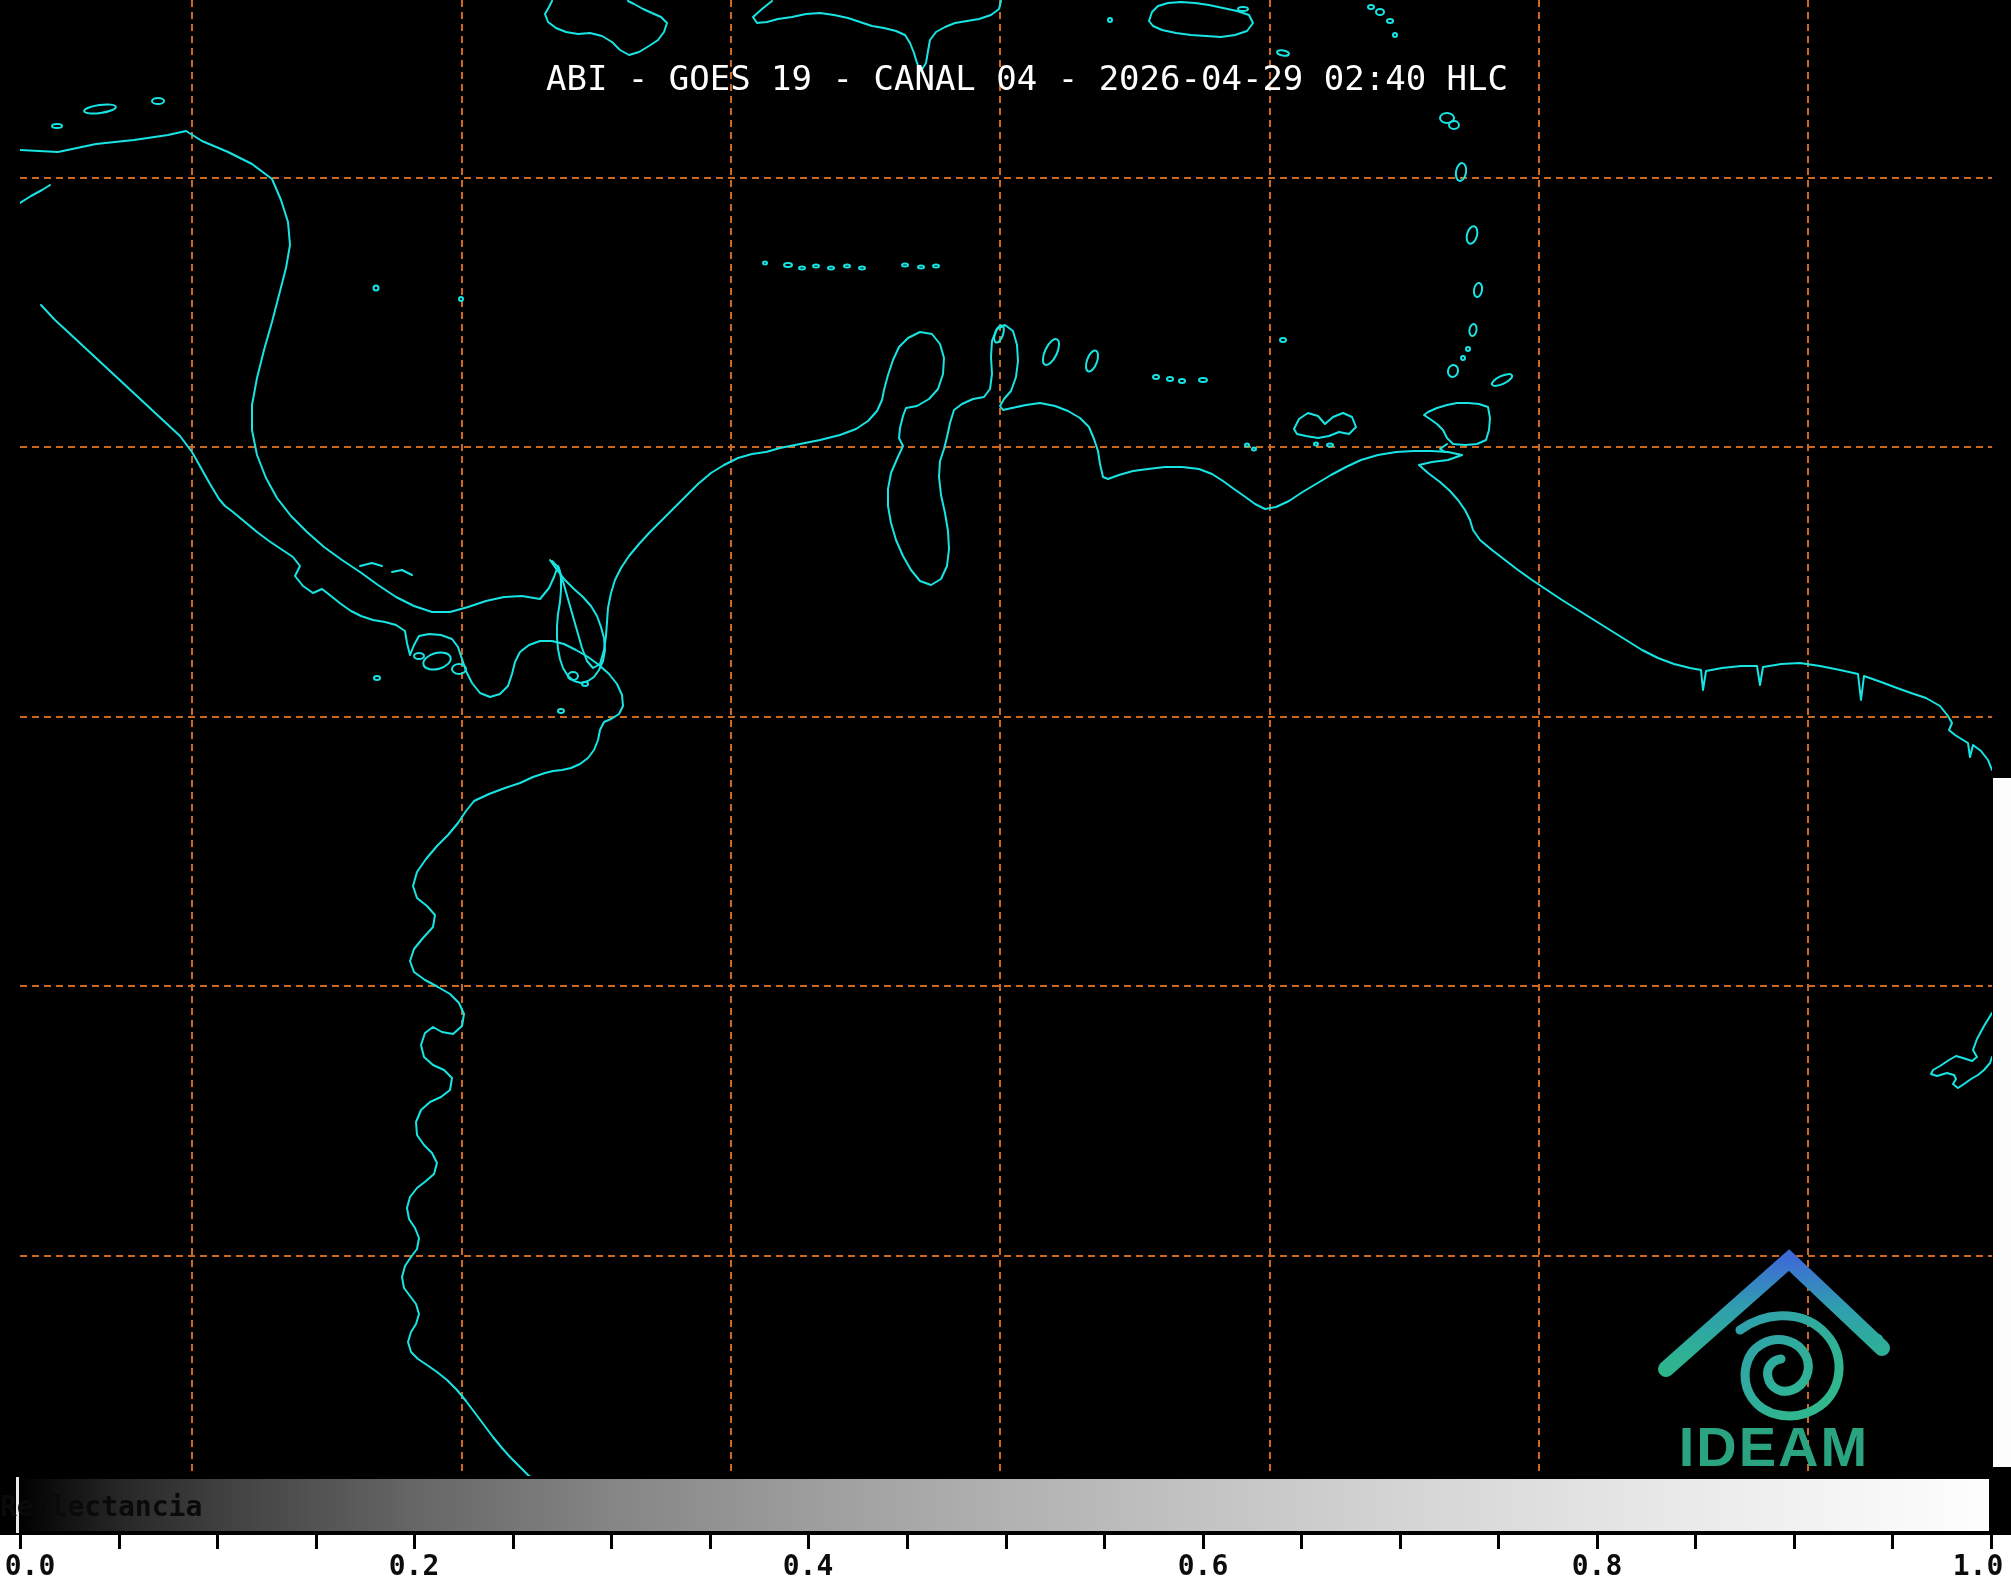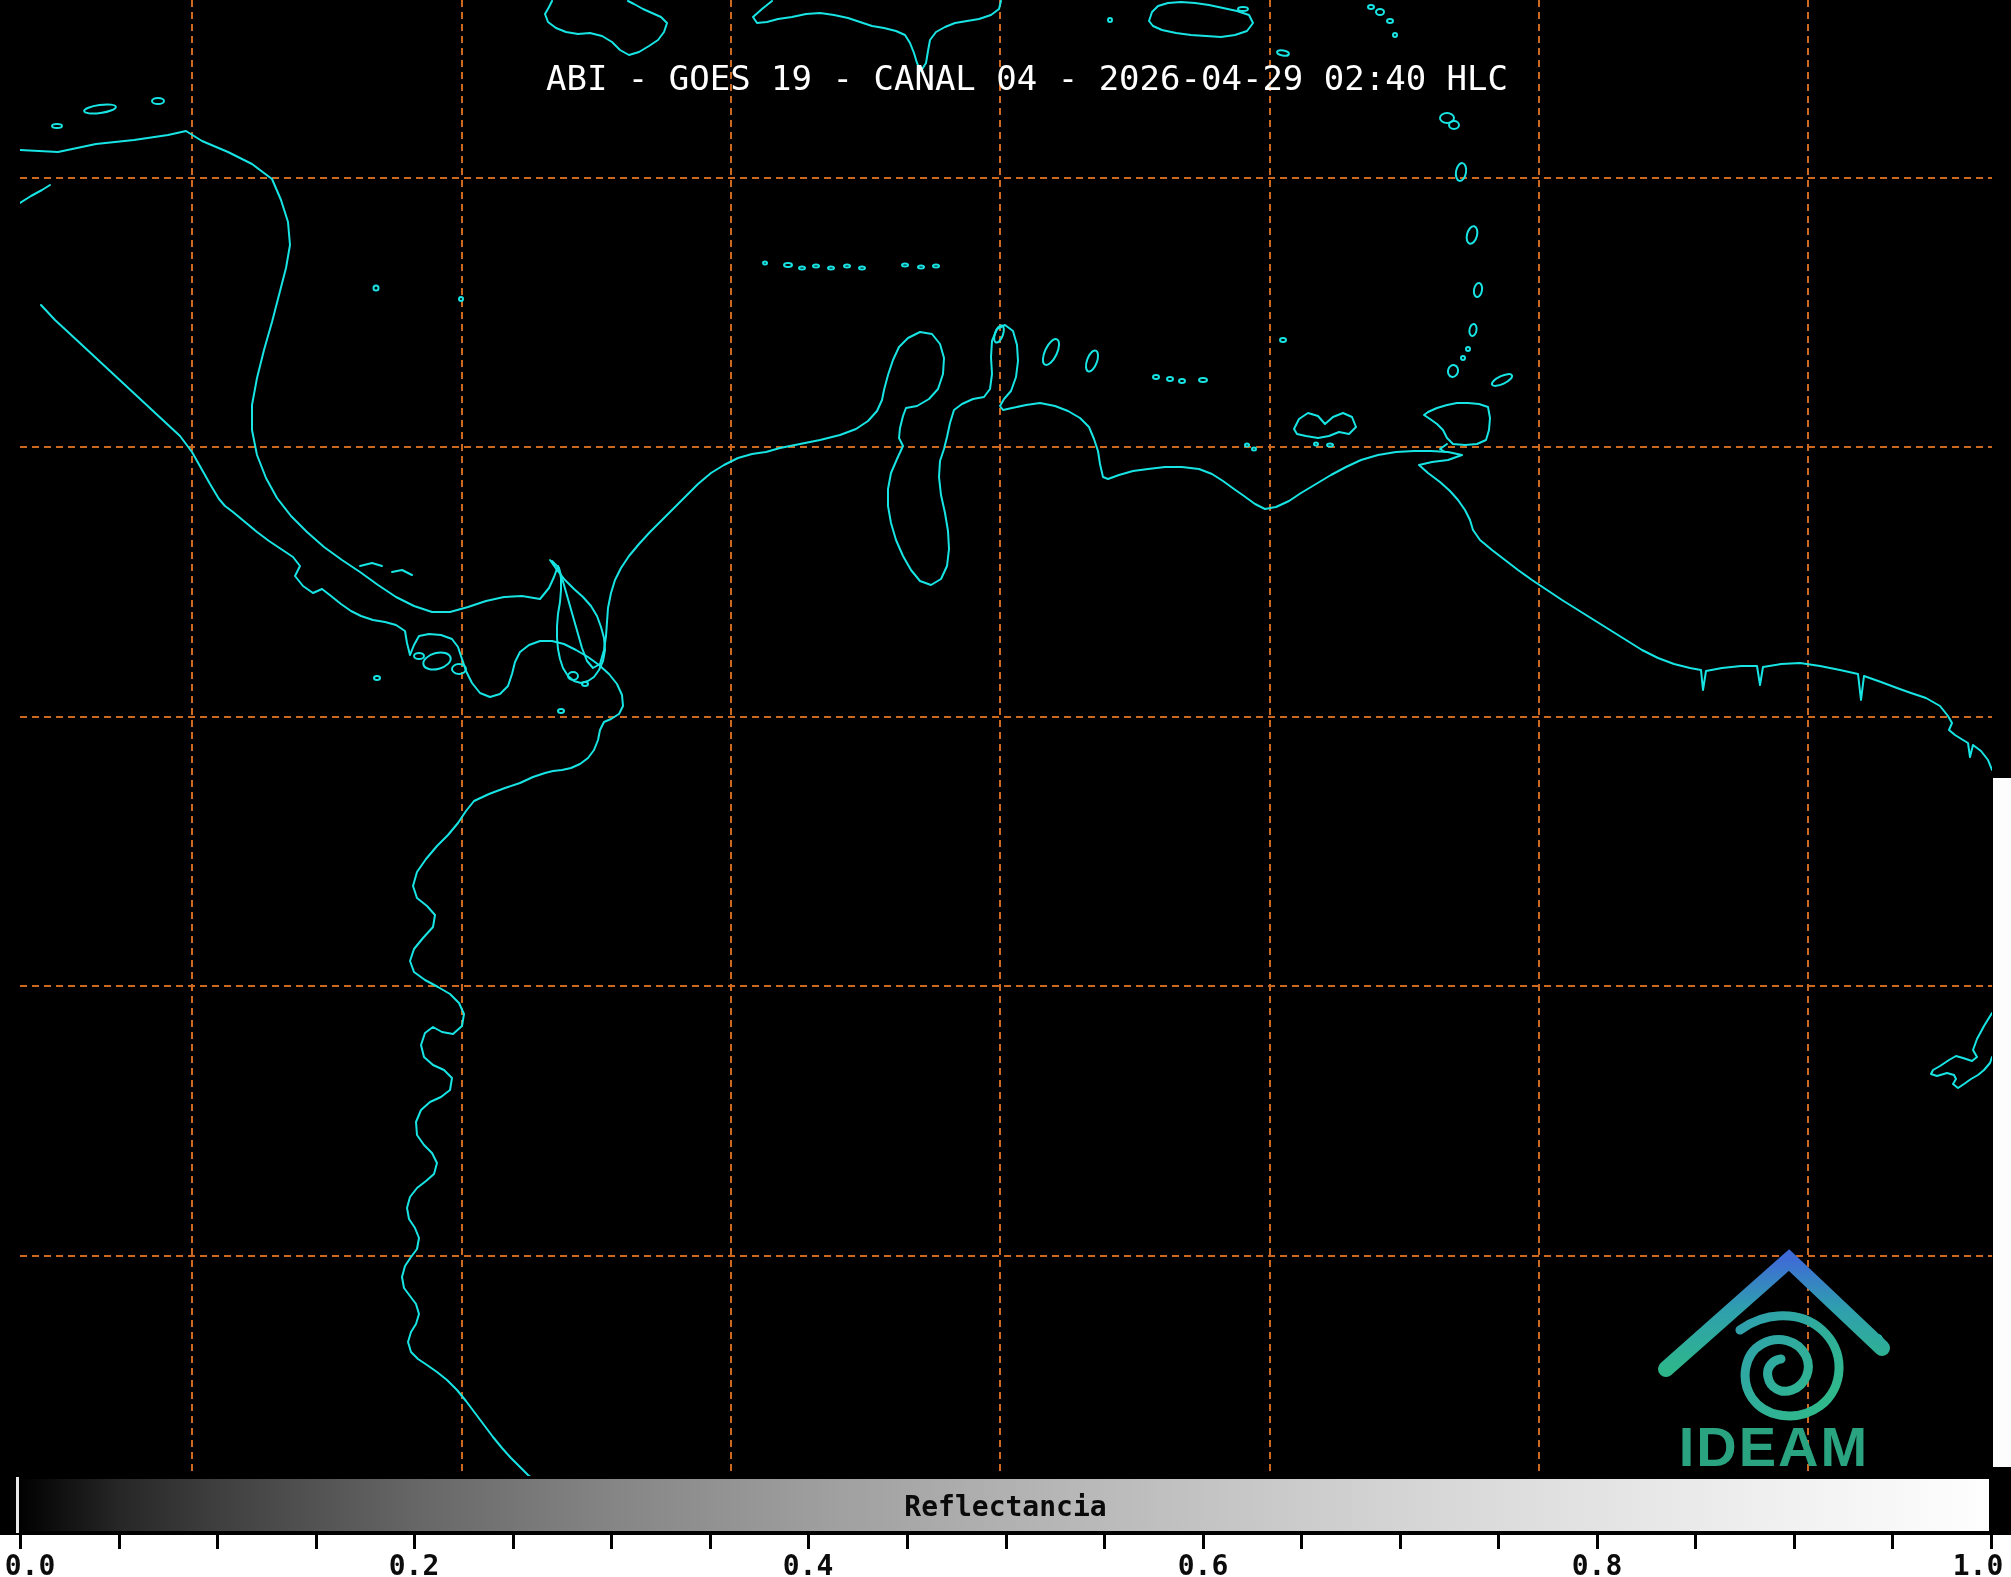--- a/index.html
+++ b/index.html
@@ -6,21 +6,21 @@
   #stage{position:relative;width:2011px;height:1577px;background:#000;overflow:hidden;
          font-family:"DejaVu Sans Mono",monospace;}
   #map-svg{position:absolute;left:0;top:0;}
   #title{position:absolute;top:58px;left:0;width:2054px;text-align:center;
          color:#ffffff;font-size:34px;letter-spacing:0px;white-space:pre;}
   
   #cbar-band{position:absolute;left:0;top:1477px;width:2011px;height:58px;background:#000;}
   #cbar{position:absolute;left:16px;top:1477px;width:1977px;height:56px;
         border:2px solid #000;box-sizing:border-box;}
   #cbar-left-edge{position:absolute;left:16px;top:1477px;width:3px;height:56px;background:#e9e9e9;}
-  #cbar-label{position:absolute;top:1490px;left:0;width:2011px;text-align:center;
+  #cbar-label{position:absolute;top:1490px;left:0;width:2011px;
               color:#0a0a0a;font-size:28px;font-weight:700;}
   #axis-strip{position:absolute;left:0;top:1535px;width:2011px;height:42px;background:#ffffff;}
   .tick{position:absolute;top:1535px;width:3px;height:14px;background:#000;}
   .tick-label{position:absolute;top:1549px;transform:translateX(-50%);
               color:#0c0c0c;font-size:28px;font-weight:700;white-space:nowrap;}
   #white-strip{position:absolute;background:#fdfdfd;}
 </style>
 </head>
 <body>
 

